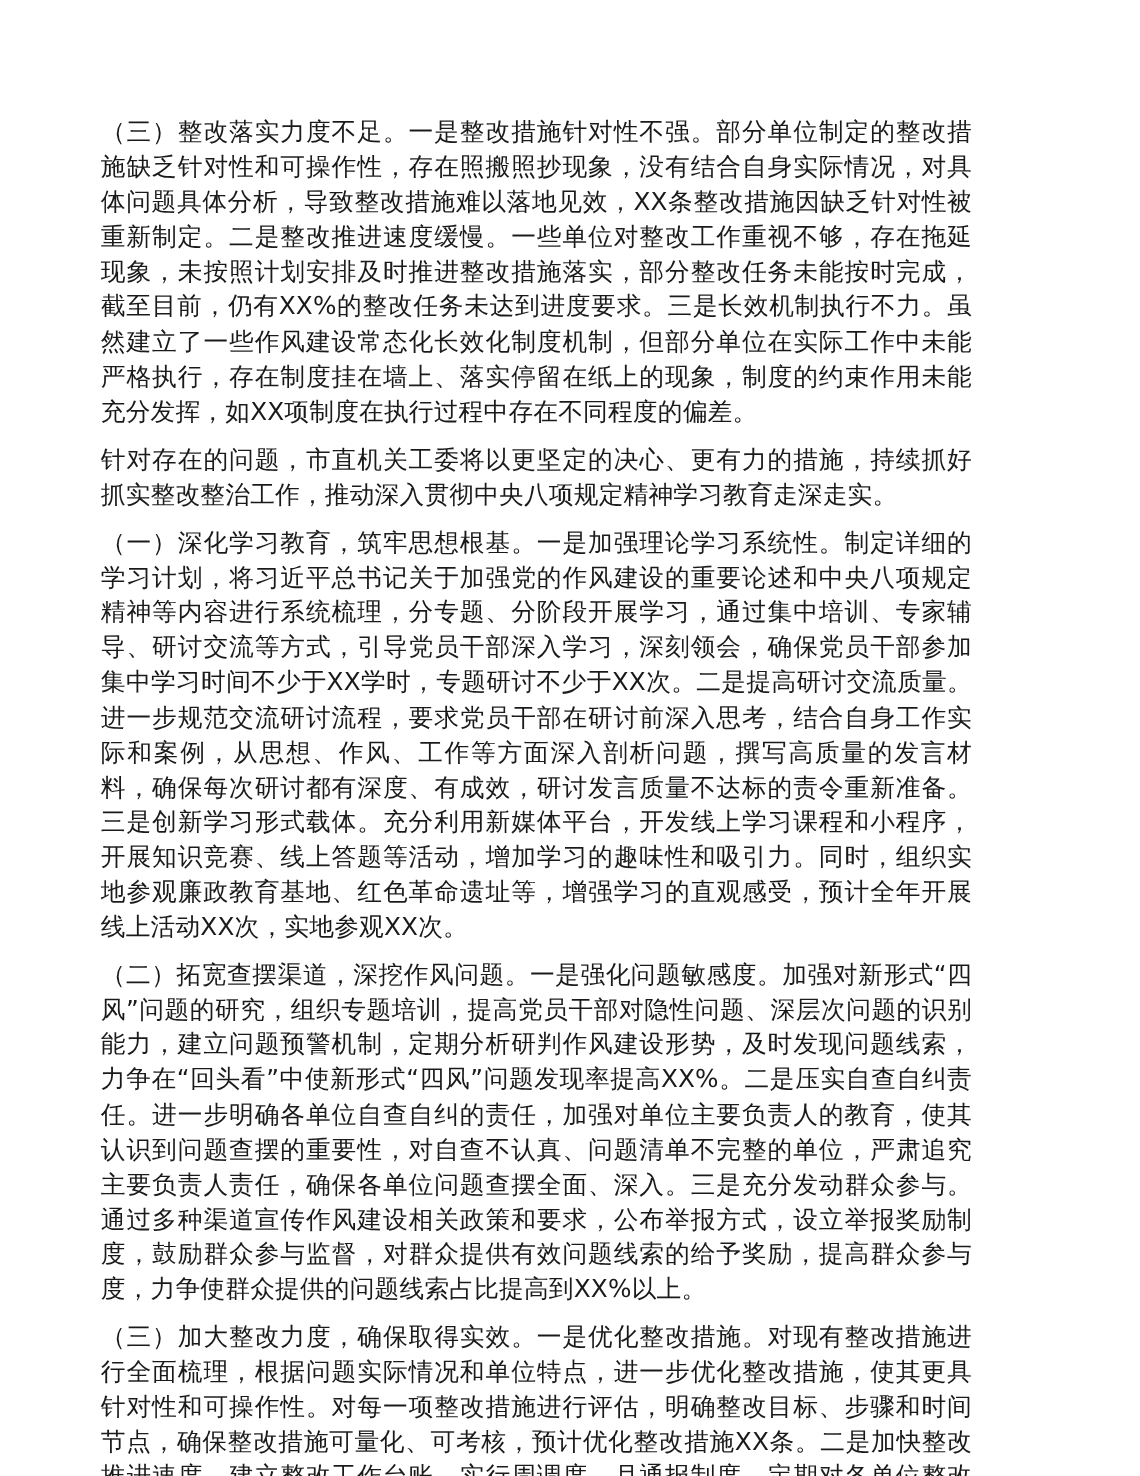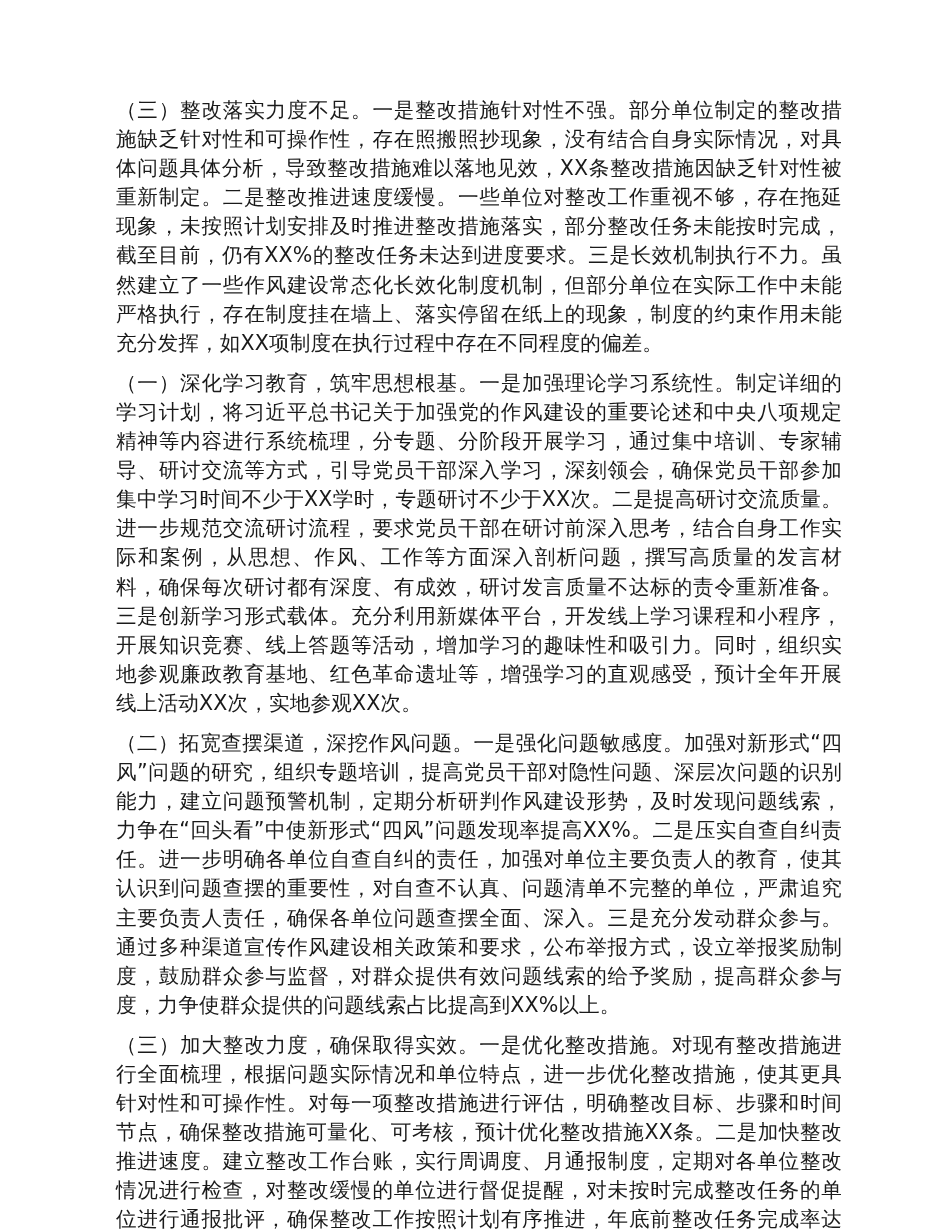--- a/index.html
+++ b/index.html
@@ -13,21 +13,21 @@
     font-family: "DejaVu Sans", "Liberation Sans", sans-serif;
     color: #1a1a1a;
     overflow: hidden;
   }
   .page {
     position: relative;
     width: 950px;
     height: 1230px;
     background: #ffffff;
     box-sizing: border-box;
-    padding: 96px 112px 0 116px;
+    padding: 96px 112px 0 84px;
   }
   .doc-body {
     width: 726px;
   }
   p.para {
     margin: 0 0 11px 0;
     font-size: 20.6px;
     line-height: 29.1px;
     text-align: justify;
     text-justify: inter-ideograph;
@@ -55,20 +55,21 @@
 </style>
 </head>
 <body>
 
 <div class="page">
   <div class="doc-body">
 
     <p class="para indent">（三）整改落实力度不足。一是整改措施针对性不强。部分单位制定的整改措施缺乏针对性和可操作性，存在照搬照抄现象，没有结合自身实际情况，对具体问题具体分析，导致整改措施难以落地见效，XX条整改措施因缺乏针对性被重新制定。二是整改推进速度缓慢。一些单位对整改工作重视不够，存在拖延现象，未按照计划安排及时推进整改措施落实，部分整改任务未能按时完成，截至目前，仍有XX%的整改任务未达到进度要求。三是长效机制执行不力。虽然建立了一些作风建设常态化长效化制度机制，但部分单位在实际工作中未能严格执行，存在制度挂在墙上、落实停留在纸上的现象，制度的约束作用未能充分发挥，如XX项制度在执行过程中存在不同程度的偏差。</p>
 
 
+    <p class="para">针对存在的问题，市直机关工委将以更坚定的决心、更有力的措施，持续抓好抓实整改整治工作，推动深入贯彻中央八项规定精神学习教育走深走实。</p>
 
     <p class="para indent">（一）深化学习教育，筑牢思想根基。一是加强理论学习系统性。制定详细的学习计划，将习近平总书记关于加强党的作风建设的重要论述和中央八项规定精神等内容进行系统梳理，分专题、分阶段开展学习，通过集中培训、专家辅导、研讨交流等方式，引导党员干部深入学习，深刻领会，确保党员干部参加集中学习时间不少于XX学时，专题研讨不少于XX次。二是提高研讨交流质量。进一步规范交流研讨流程，要求党员干部在研讨前深入思考，结合自身工作实际和案例，从思想、作风、工作等方面深入剖析问题，撰写高质量的发言材料，确保每次研讨都有深度、有成效，研讨发言质量不达标的责令重新准备。三是创新学习形式载体。充分利用新媒体平台，开发线上学习课程和小程序，开展知识竞赛、线上答题等活动，增加学习的趣味性和吸引力。同时，组织实地参观廉政教育基地、红色革命遗址等，增强学习的直观感受，预计全年开展线上活动XX次，实地参观XX次。</p>
 
     <p class="para indent">（二）拓宽查摆渠道，深挖作风问题。一是强化问题敏感度。加强对新形式“四风”问题的研究，组织专题培训，提高党员干部对隐性问题、深层次问题的识别能力，建立问题预警机制，定期分析研判作风建设形势，及时发现问题线索，力争在“回头看”中使新形式“四风”问题发现率提高XX%。二是压实自查自纠责任。进一步明确各单位自查自纠的责任，加强对单位主要负责人的教育，使其认识到问题查摆的重要性，对自查不认真、问题清单不完整的单位，严肃追究主要负责人责任，确保各单位问题查摆全面、深入。三是充分发动群众参与。通过多种渠道宣传作风建设相关政策和要求，公布举报方式，设立举报奖励制度，鼓励群众参与监督，对群众提供有效问题线索的给予奖励，提高群众参与度，力争使群众提供的问题线索占比提高到XX%以上。</p>
 
     <p class="para indent">（三）加大整改力度，确保取得实效。一是优化整改措施。对现有整改措施进行全面梳理，根据问题实际情况和单位特点，进一步优化整改措施，使其更具针对性和可操作性。对每一项整改措施进行评估，明确整改目标、步骤和时间节点，确保整改措施可量化、可考核，预计优化整改措施XX条。二是加快整改推进速度。建立整改工作台账，实行周调度、月通报制度，定期对各单位整改情况进行检查，对整改缓慢的单位进行督促提醒，对未按时完成整改任务的单位进行通报批评，确保整改工作按照计划有序推进，年底前整改任务完成率达到XX%以上。三是强化长效机制执行。加强对作风建设常态化长效化制度机制执行情况的监督检查，建立制度执行考核机制，将制度执行情况纳入单位和个人绩效考核，对制度执行不力的单位和个人进行问责，确保各项制度落地生根，发挥长效作用。</p>
 
   </div>
 </div>
 

